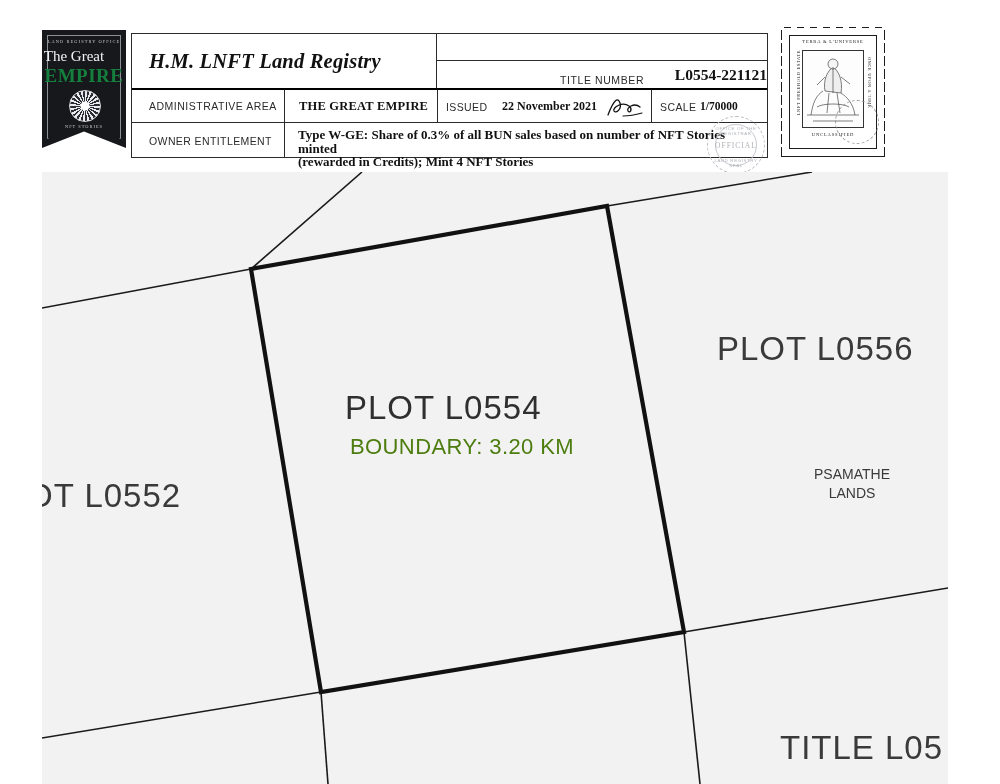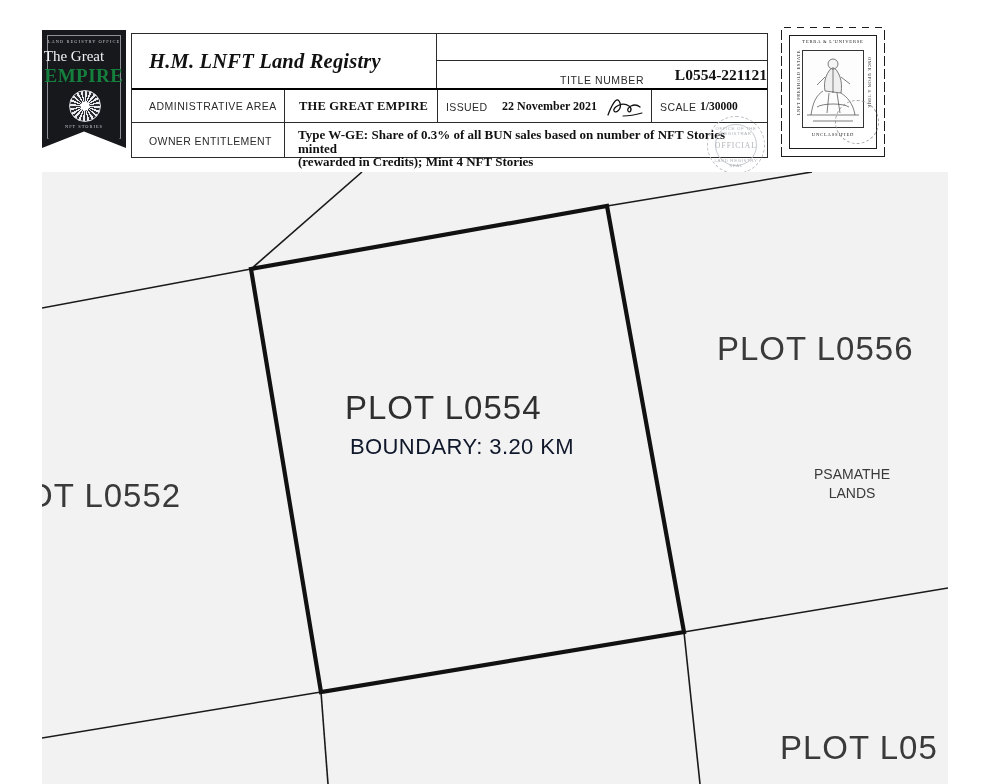--- a/index.html
+++ b/index.html
@@ -440,21 +440,21 @@
     top: 217px;
     font-size: 33px;
     letter-spacing: 1px;
     color: #2f2f2f;
   }
   #label-boundary {
     left: 308px;
     top: 262px;
     font-size: 22px;
     letter-spacing: 0.4px;
-    color: #0f172a;
+    color: #4d7c0f;
   }
   #label-plot-left {
     left: -15px;
     top: 305px;
     font-size: 33px;
     letter-spacing: 1px;
   }
   #label-plot-right {
     left: 675px;
     top: 158px;
@@ -514,21 +514,21 @@
       <div id="issued-label">ISSUED</div>
       <div id="issued-value">22 November 2021</div>
       <div id="signature">
         <svg width="46" height="26" viewBox="0 0 46 26">
           <path d="M6 21 C12 5, 16 3, 18 9 C20 15, 14 20, 12 17 C10 14, 20 7, 27 12 C31 15, 28 20, 26 17 C24 14, 32 8, 38 13" fill="none" stroke="#111" stroke-width="1.3" stroke-linecap="round"></path>
           <path d="M21 22 C27 22, 33 21, 40 19" fill="none" stroke="#111" stroke-width="1.1" stroke-linecap="round"></path>
         </svg>
       </div>
       <div id="scale-divider"></div>
       <div id="scale-label">SCALE</div>
-      <div id="scale-value">1/30000</div>
+      <div id="scale-value">1/70000</div>
     </div>
 
     <div class="hrow" id="hrow-3">
       <div id="owner-label">OWNER ENTITLEMENT</div>
       <div id="owner-divider"></div>
       <div id="owner-entitlement-text">
         <div>Type W-GE: Share of 0.3% of all BUN sales based on number of NFT Stories minted</div>
         <div>(rewarded in Credits); Mint 4 NFT Stories</div>
       </div>
     </div>
@@ -589,15 +589,15 @@
 
     <g stroke="#111111" stroke-width="4.2" fill="none" stroke-linejoin="miter">
       <path d="M209 97 L565 34 L642 460 L279 520 Z"></path>
     </g>
   </svg>
 
   <div class="map-label" id="label-plot-main">PLOT L0554</div>
   <div class="map-label" id="label-boundary">BOUNDARY: 3.20 KM</div>
   <div class="map-label" id="label-plot-left">OT L0552</div>
   <div class="map-label" id="label-plot-right">PLOT L0556</div>
-  <div class="map-label" id="label-plot-bottom">PLOT L05</div>
+  <div class="map-label" id="label-plot-bottom">TITLE L05</div>
   <div class="map-label" id="label-region"><span>PSAMATHE</span><br><span>LANDS</span></div>
 </div>
 
 </body></html>

